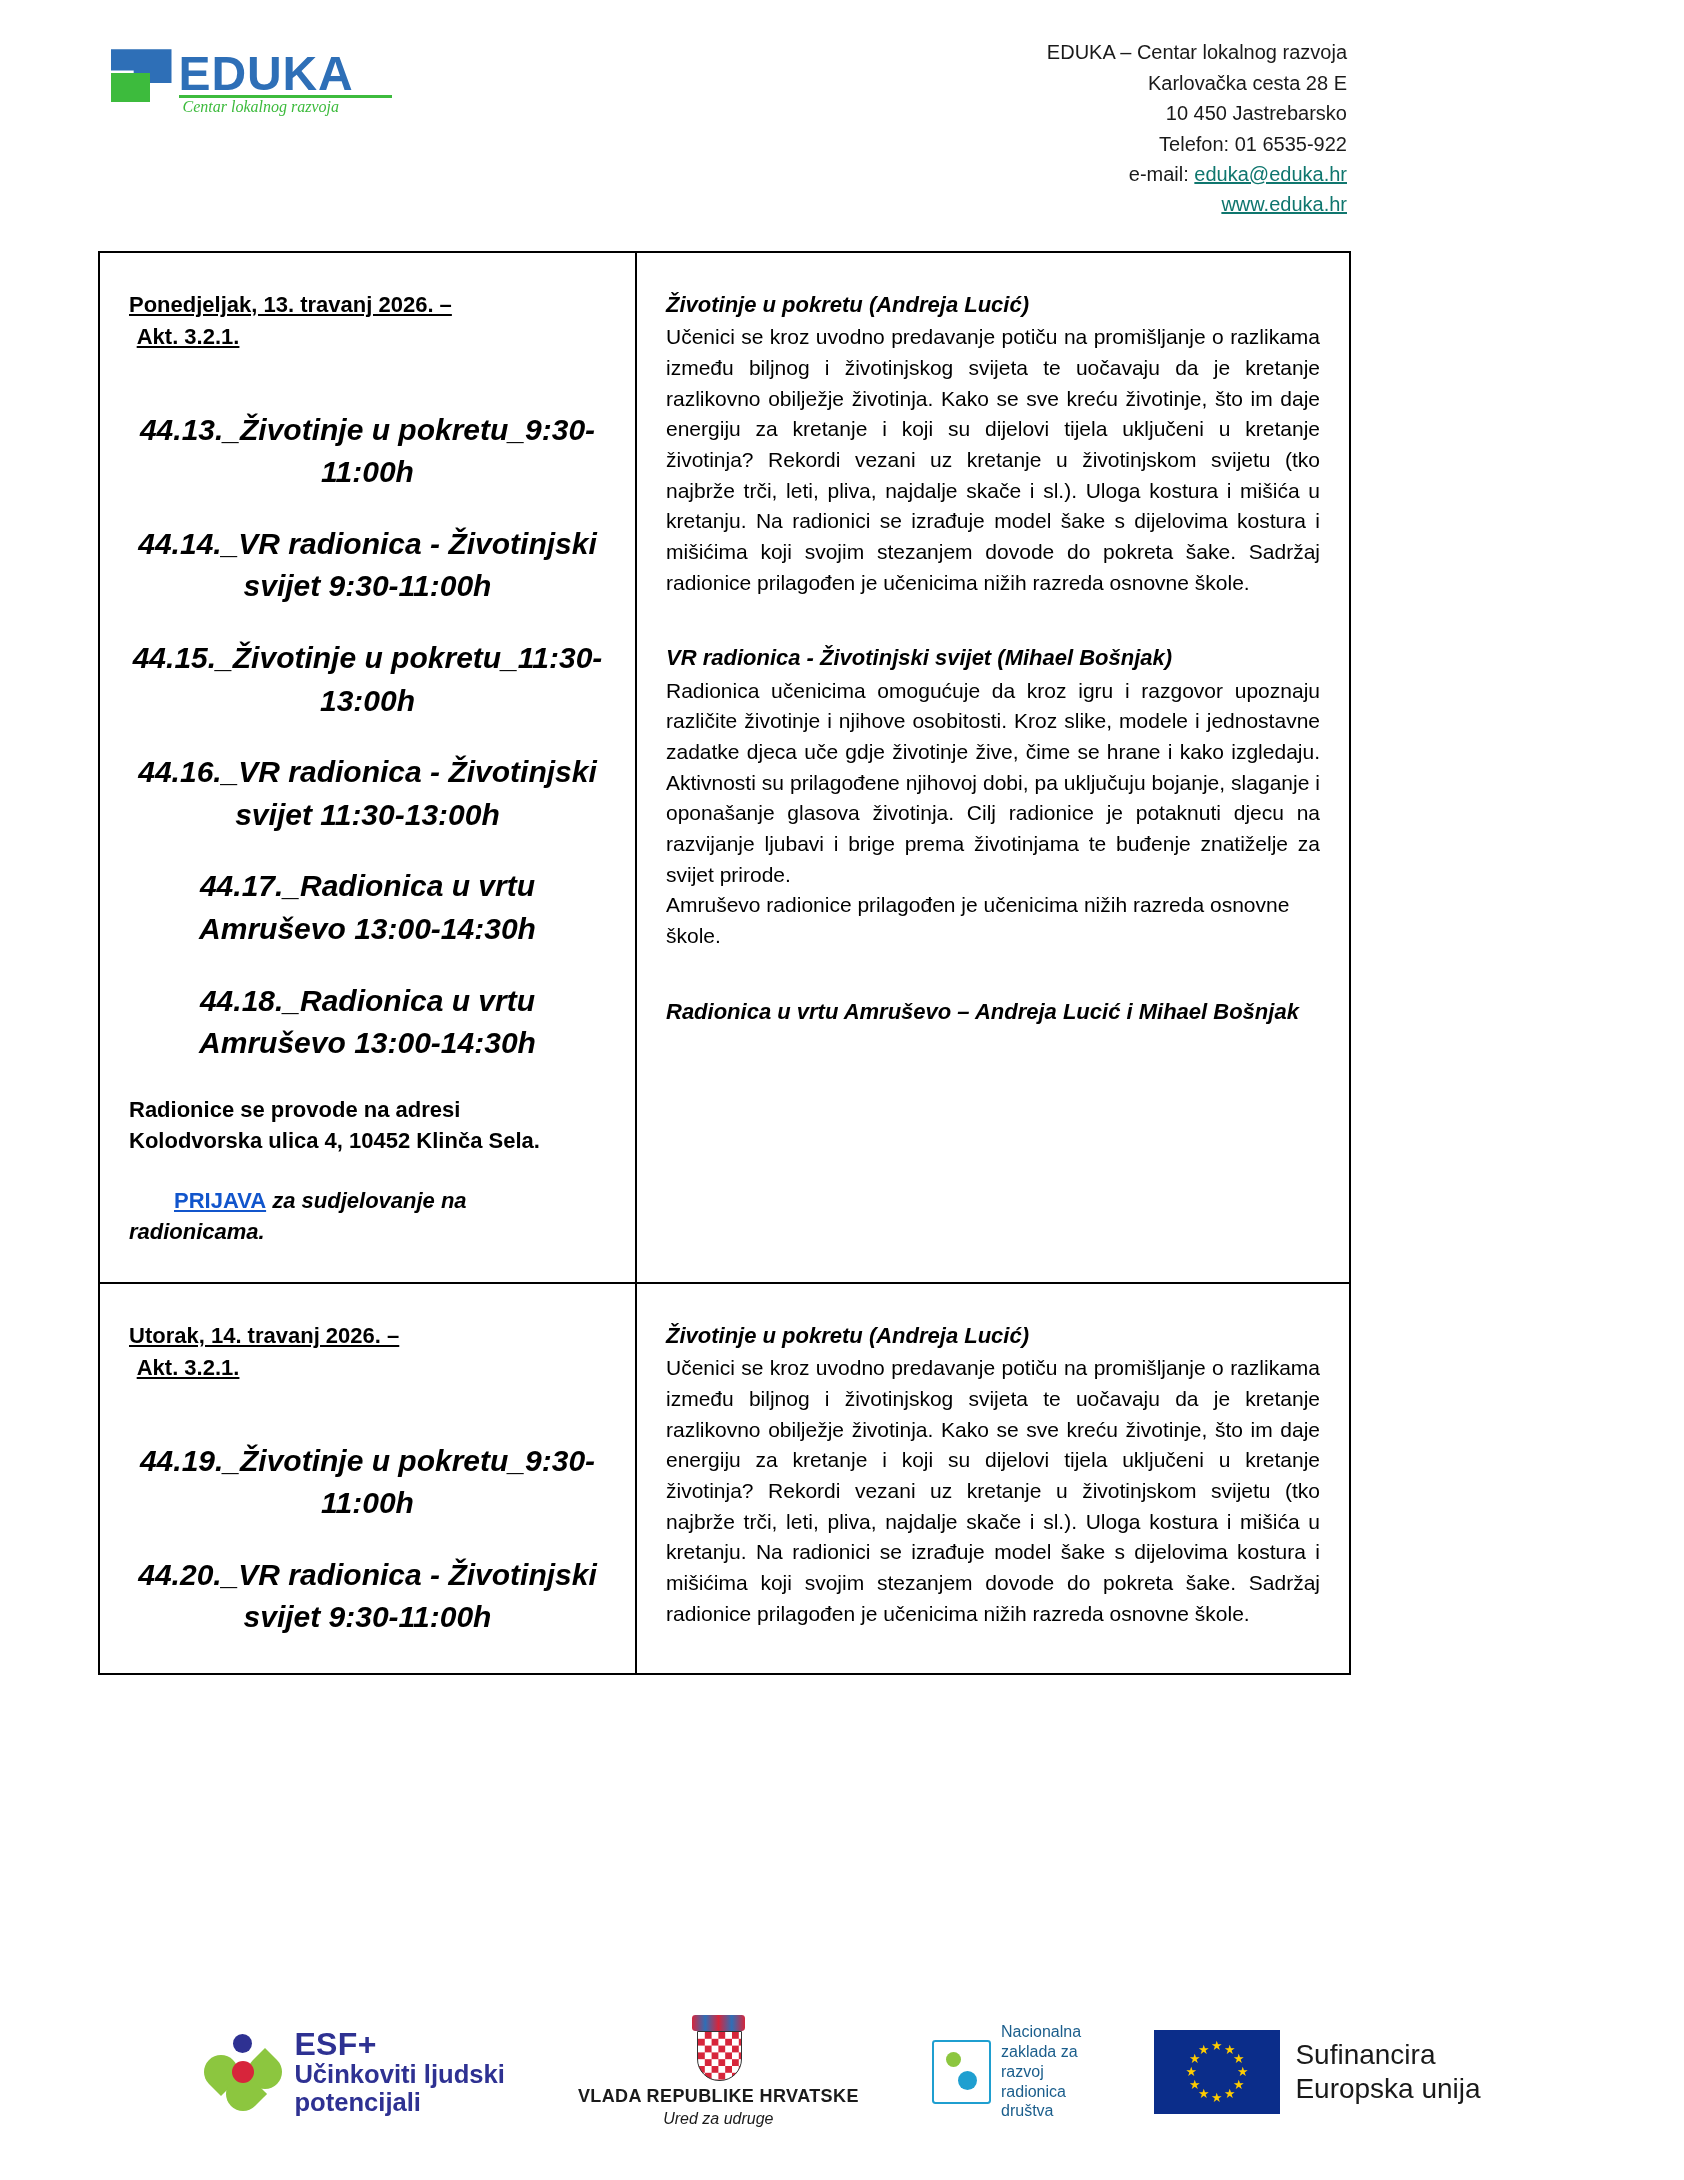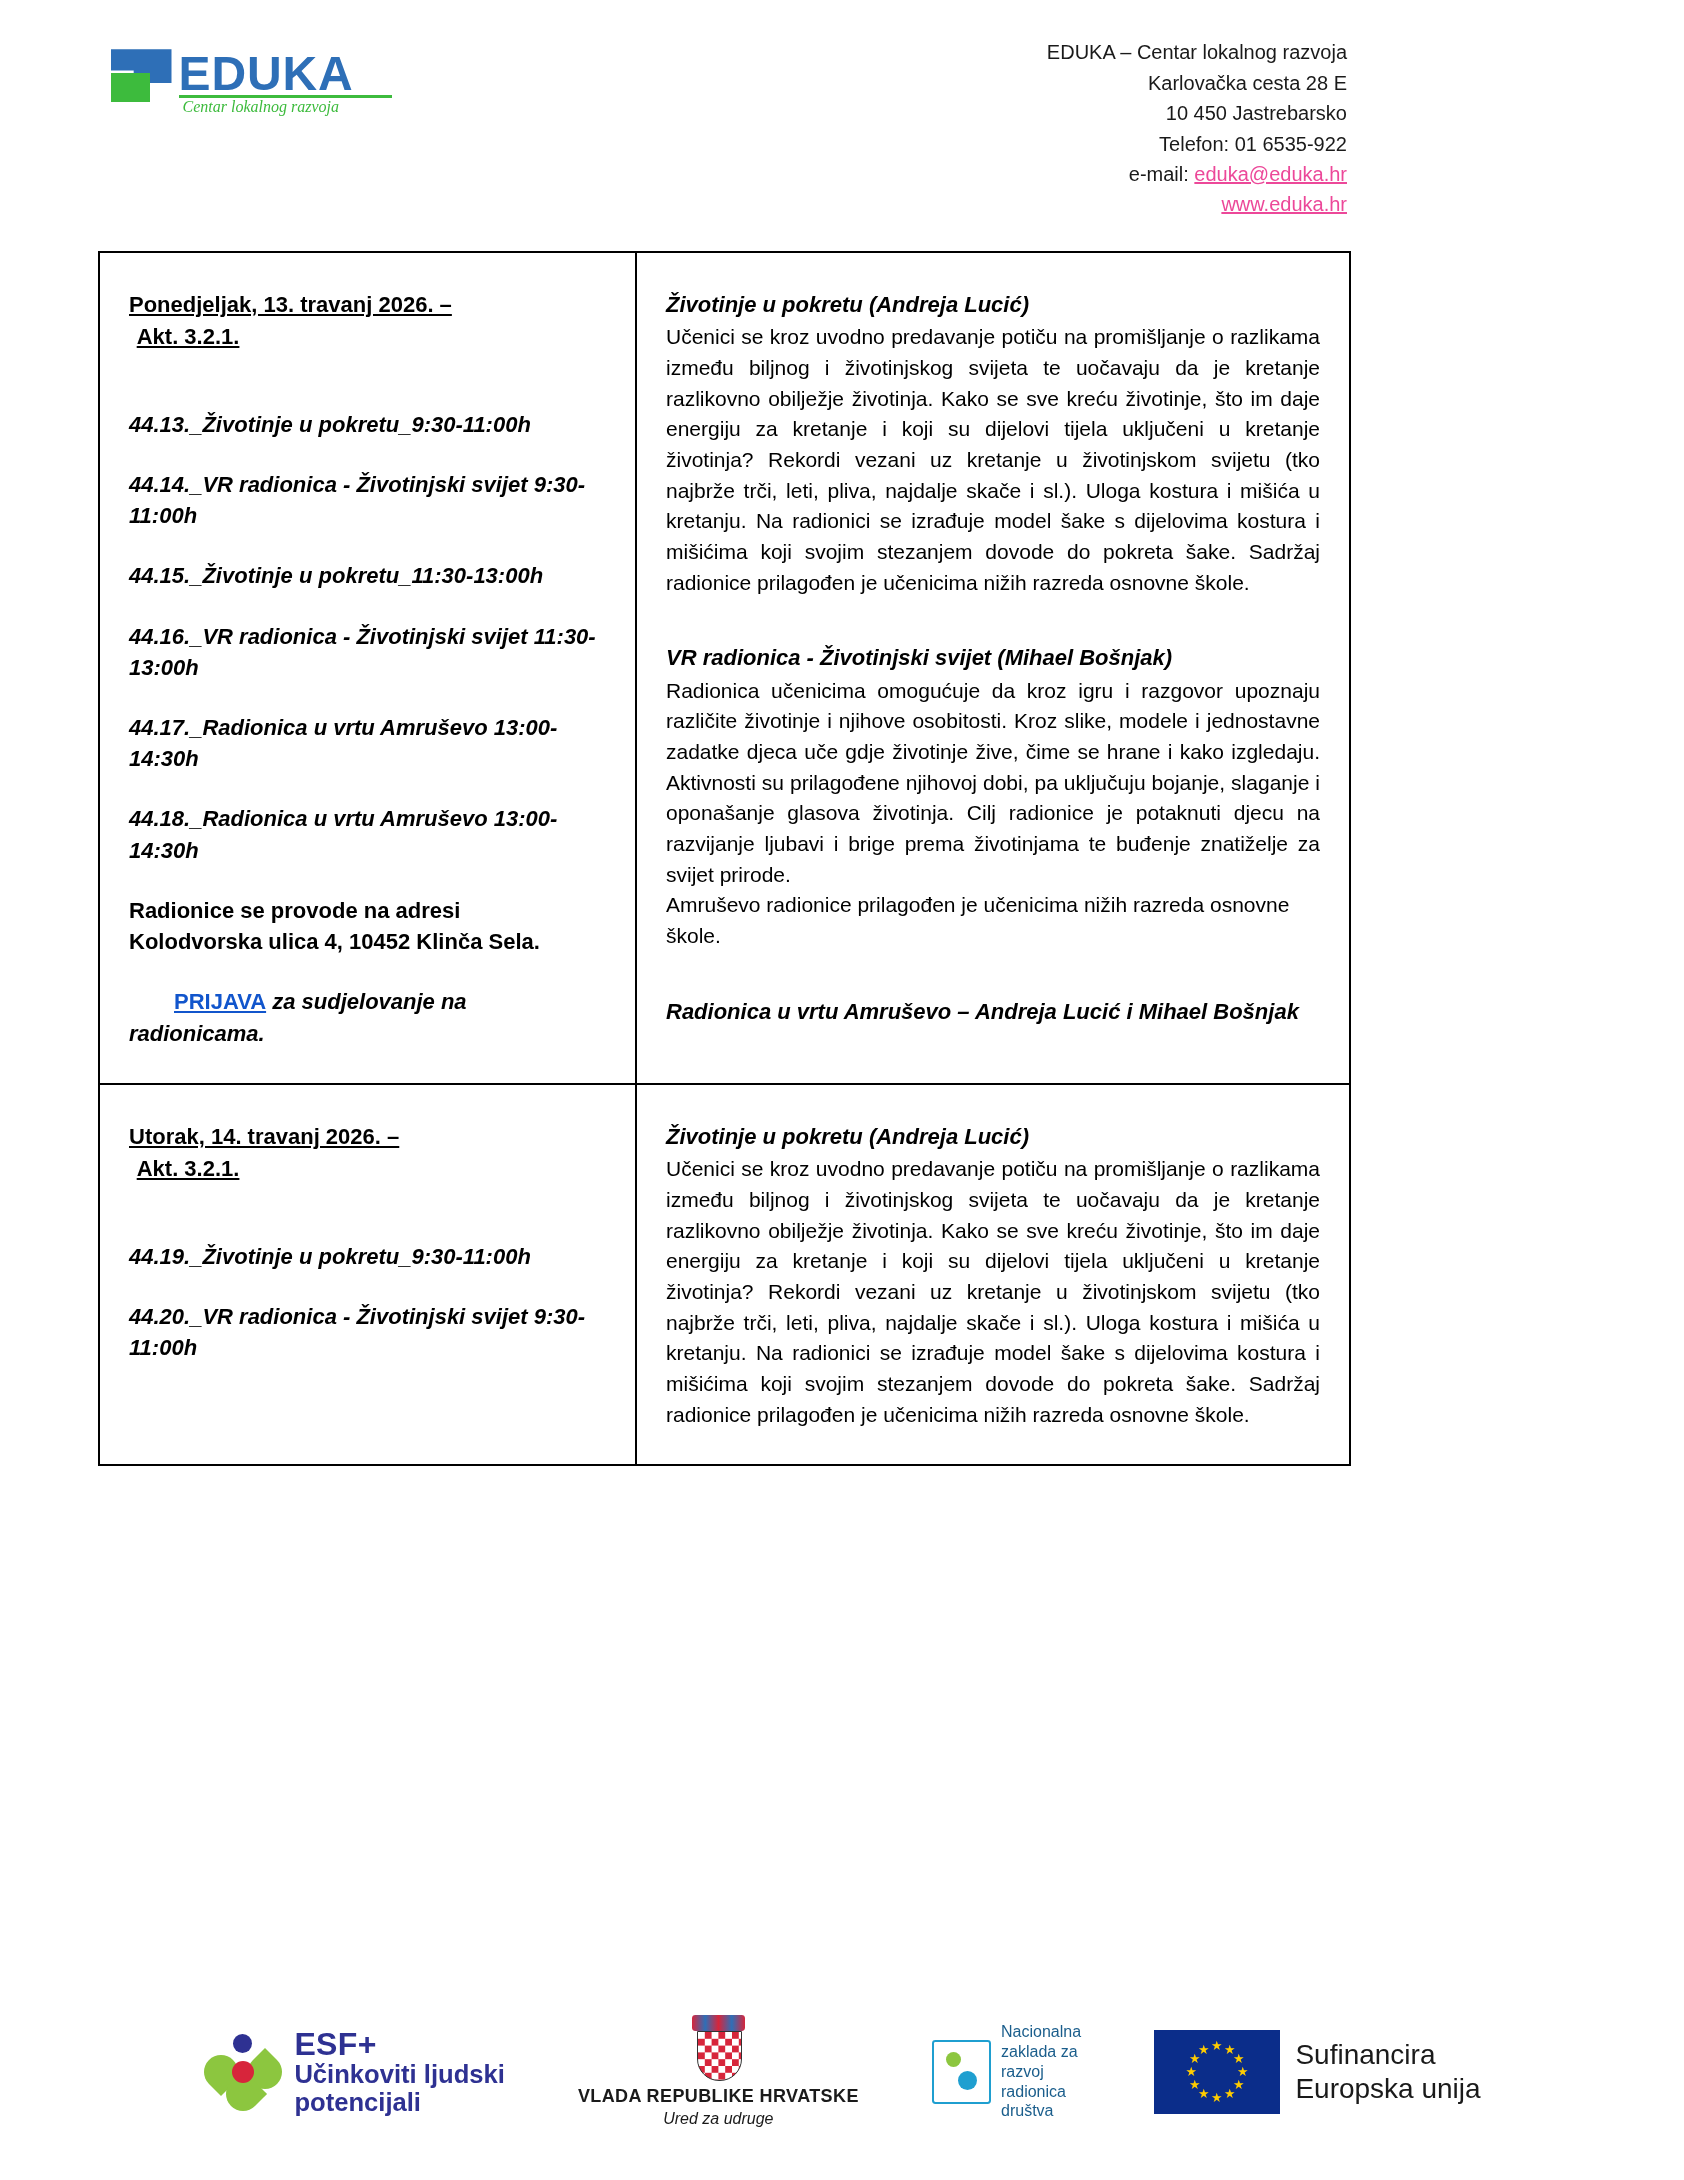--- a/index.html
+++ b/index.html
@@ -86,21 +86,21 @@
   }
   .contact {
     text-align: right;
     font-size: 20px;
     line-height: 1.52;
     color: #1a1a1a;
     font-family: "Liberation Sans", sans-serif;
     padding-top: 3.4px;
   }
   .contact a {
-    color: #ec4899;
+    color: #0f766e;
   }
 
   
   .table-wrap {
     margin: 31px 98px 0 98px;
     border: 2.1px solid #000;
     box-sizing: border-box;
   }
   .row {
     display: flex;
@@ -127,25 +127,26 @@
     font-weight: bold;
     text-decoration: underline;
     line-height: 1.45;
     margin: 0 0 5.1px 0;
   }
   .day-title .second-line {
     display: block;
     padding-left: 7.7px;
   }
   .act-item {
-    font-size: 22px;
+    font-size: 30px;
     font-weight: bold;
     font-style: italic;
     line-height: 1.42;
     margin: 29px 0 0 0;
+    text-align: center;
   }
   .addr-note {
     font-size: 22px;
     font-weight: bold;
     line-height: 1.42;
     margin: 29px 7px 0 0;
   }
   .prijava-line {
     font-size: 22px;
     font-weight: bold;

